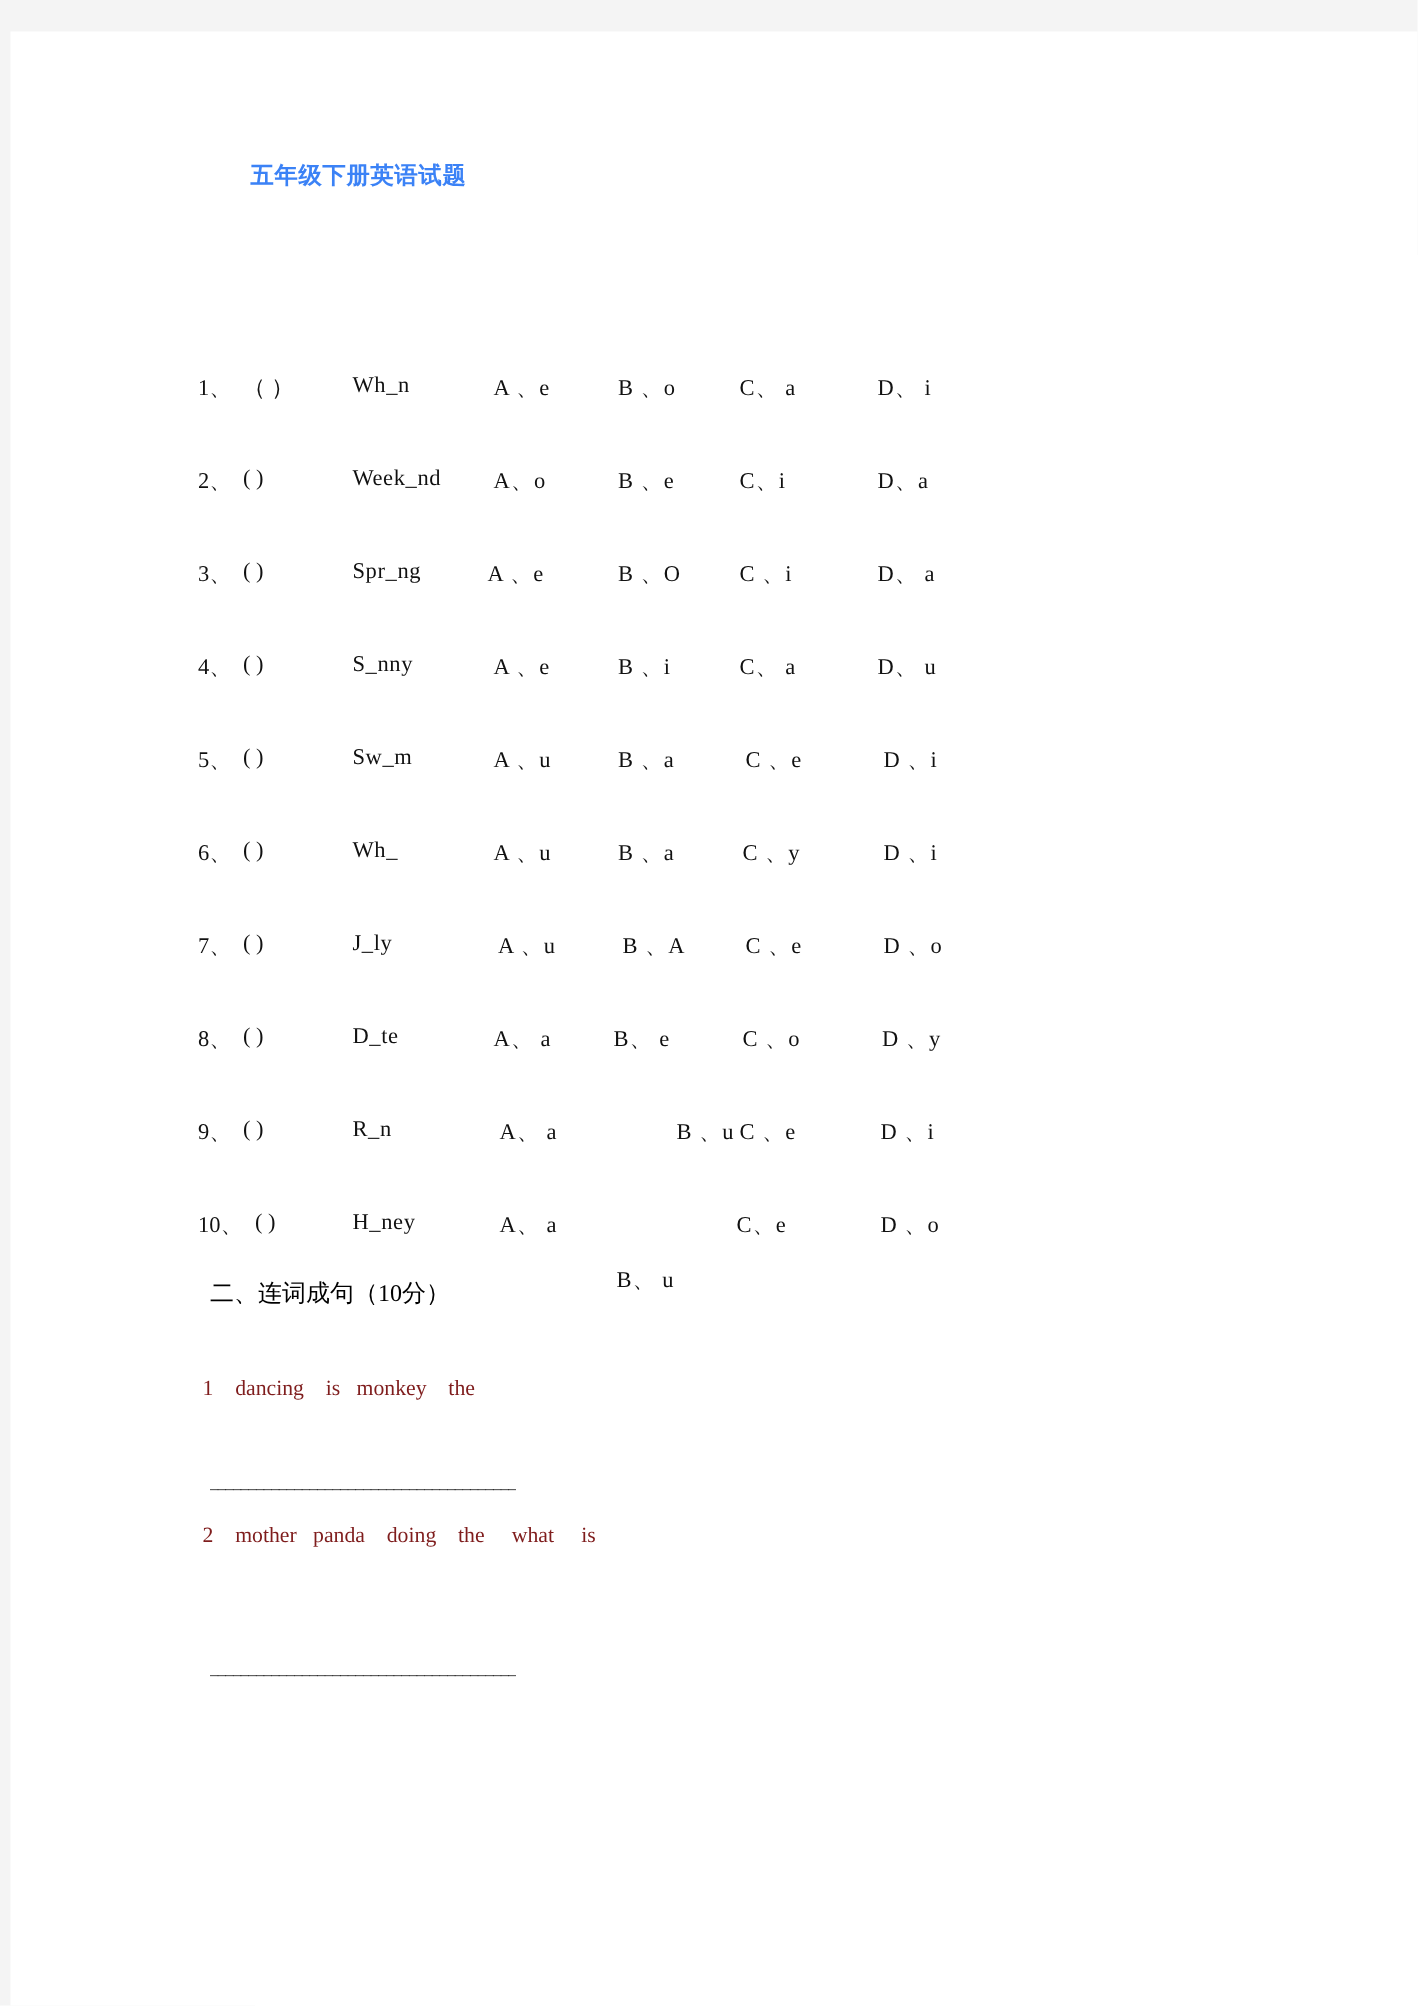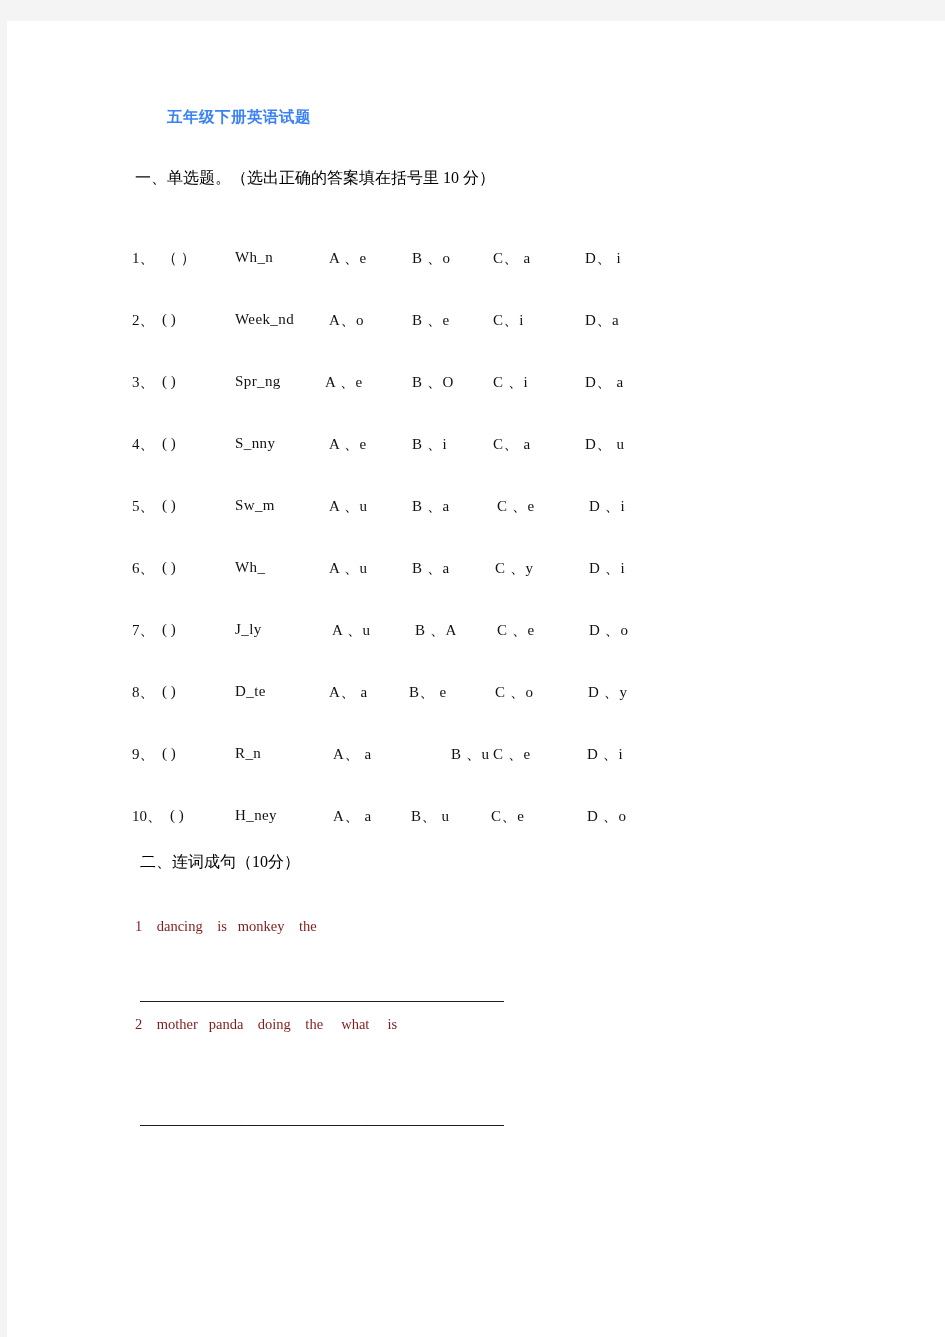--- a/index.html
+++ b/index.html
@@ -91,37 +91,36 @@
   .s-row {
     position: absolute;
     left: 128px;
     font-size: 14.5px;
     color: #7f1d1d;
     white-space: pre;
   }
   .blank-line {
     position: absolute;
     left: 133px;
-    font-size: 19px;
+    font-size: 11px;
     color: #111;
     letter-spacing: -0.4px;
     white-space: nowrap;
     overflow: hidden;
   }
 </style>
 </head>
 <body>
 
 <div class="page-frame"></div>
 <div class="page-sheet">
   <div class="content">
 
     <div class="doc-title">五年级下册英语试题</div>
 
-    <div class="section-head" style="left:128px; top:147px;">一、单选题。（选出正确的答案填在括号里 10 分）</div>
 
     <div class="q-row" style="top:228px;">
       <span class="q-no">1、</span>
       <span class="q-paren">（    ）</span>
       <span class="q-word">Wh_n</span>
       <span class="opt opt-a">A 、e</span>
       <span class="opt opt-b">B 、o</span>
       <span class="opt opt-c">C、 a</span>
       <span class="opt opt-d">D、 i</span>
     </div>
@@ -204,21 +203,21 @@
       <span class="opt opt-b" style="left:404px;margin-left:40px;">B 、u</span>
       <span class="opt opt-c" style="left:486px;">C 、e</span>
       <span class="opt opt-d" style="left:580px;">D 、i</span>
     </div>
 
     <div class="q-row" style="top:786px;">
       <span class="q-no">10、</span>
       <span class="q-paren" style="left:163px;">(    )</span>
       <span class="q-word">H_ney</span>
       <span class="opt opt-a" style="left:326px;">A、 a</span>
-      <span class="opt opt-b" style="left:404px;">B、  u</span>
+      <span class="opt opt-b" style="left:404px;margin-top:37px;">B、  u</span>
       <span class="opt opt-c" style="left:484px;">C、e</span>
       <span class="opt opt-d" style="left:580px;">D 、o</span>
     </div>
 
     <div class="section-head" style="left:133px; top:831px;">二、连词成句（10分）</div>
 
     <div class="s-row" style="top:897px;">1    dancing    is   monkey    the</div>
     <div class="blank-line" style="top:962px;">________________________________________</div>
 
     <div class="s-row" style="top:995px;">2    mother   panda    doing    the     what     is</div>

